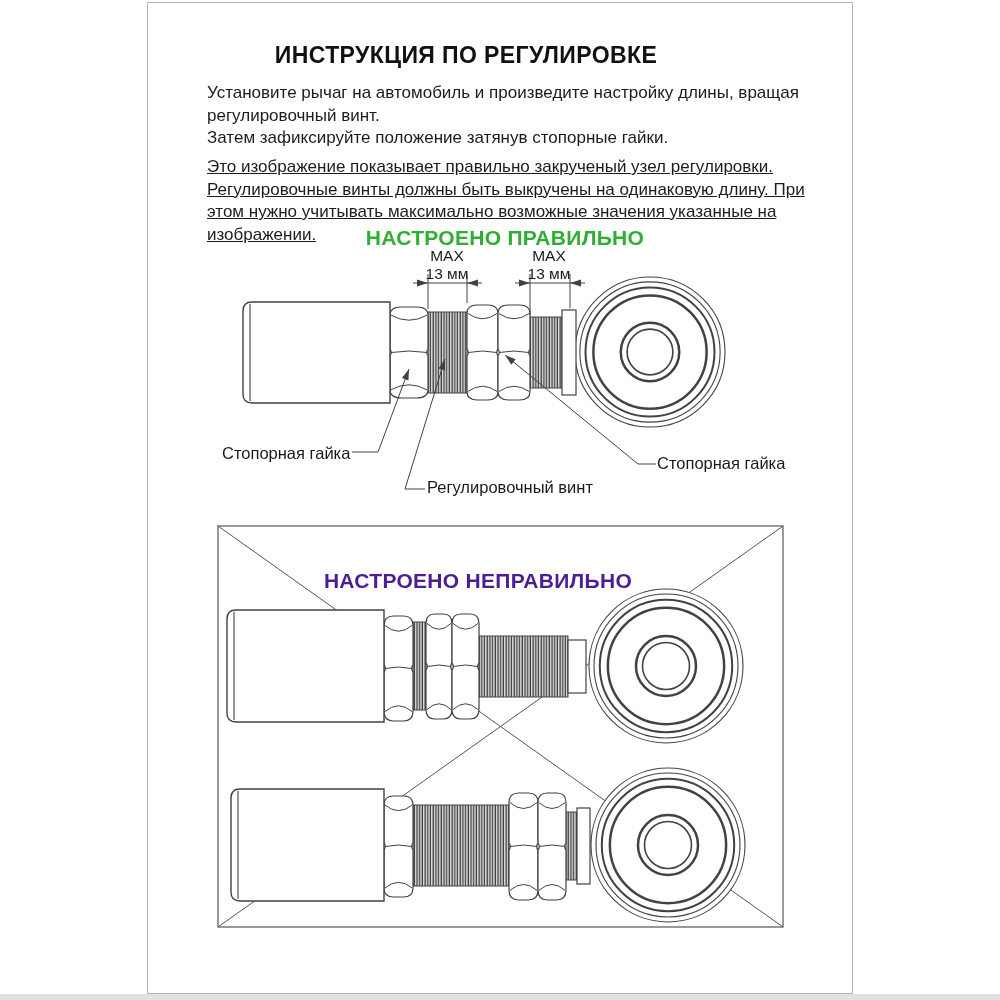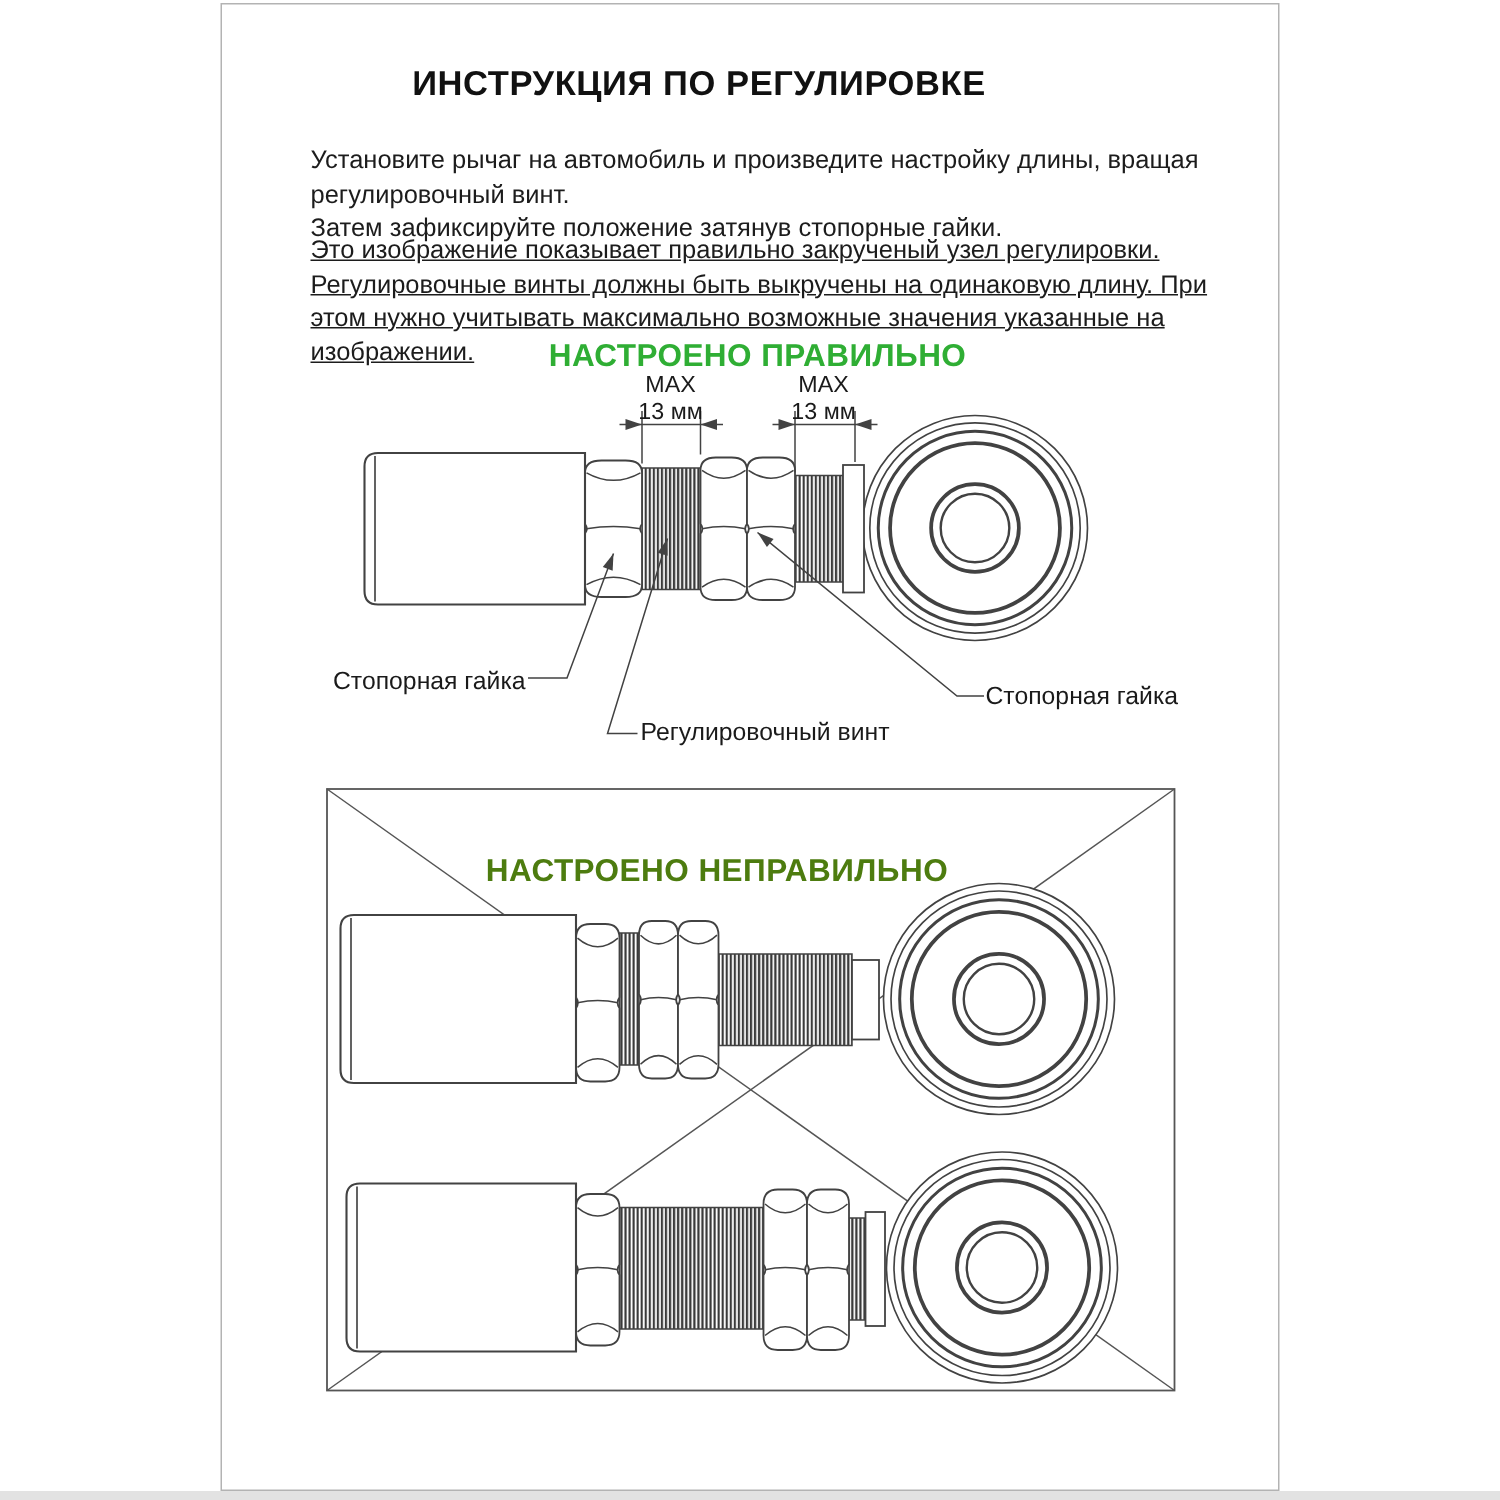--- a/index.html
+++ b/index.html
@@ -15,21 +15,21 @@
     position:absolute;left:0;top:994px;width:1000px;height:6px;background:#e2e2e2;
   }
   .doc-title{
     position:absolute;left:0;top:42px;width:932px;text-align:center;
     font-size:23px;font-weight:bold;letter-spacing:.4px;color:#111;
   }
   .para{
     position:absolute;left:207px;font-size:17px;line-height:22.5px;
     white-space:pre;color:#1c1c1c;
   }
-  .para-intro{top:96px;}
+  .para-intro{top:82px;}
   .para-desc{top:156px;text-decoration:underline;}
   .sec-heading{
     position:absolute;font-size:21px;font-weight:bold;text-align:center;letter-spacing:.3px;
   }
   .heading-correct{top:226px;left:0;width:1010px;}
   .heading-incorrect{top:569px;left:0;width:956px;}
   svg.diagram{position:absolute;left:0;top:0;width:1000px;height:1000px;}
   .dimtxt{font-size:15.5px;fill:#1a1a1a;}
   .lbl{font-size:16.5px;fill:#1a1a1a;}
 </style>
@@ -44,21 +44,21 @@
 регулировочный винт.
 Затем зафиксируйте положение затянув стопорные гайки.</div>
 
 <div class="para para-desc">Это изображение показывает правильно закрученый узел регулировки.
 Регулировочные винты должны быть выкручены на одинаковую длину. При
 этом нужно учитывать максимально возможные значения указанные на
 изображении.</div>
 
 <div class="sec-heading heading-correct" style="color: rgb(47, 174, 52);">НАСТРОЕНО ПРАВИЛЬНО</div>
 
-<div class="sec-heading heading-incorrect" style="color: #4d7c0f;">НАСТРОЕНО НЕПРАВИЛЬНО</div>
+<div class="sec-heading heading-incorrect" style="color: #4c1d95;">НАСТРОЕНО НЕПРАВИЛЬНО</div>
 
 <svg class="diagram" viewBox="0 0 1000 1000">
   <defs>
     <pattern id="thr" width="2.7" height="4" patternUnits="userSpaceOnUse">
       <rect width="2.7" height="4" fill="#ffffff"></rect>
       <line x1="1.2" y1="0" x2="1.2" y2="4" stroke="#3a3a3a" stroke-width="1.5"></line>
     </pattern>
   </defs>
 
   <g id="g-correct">

